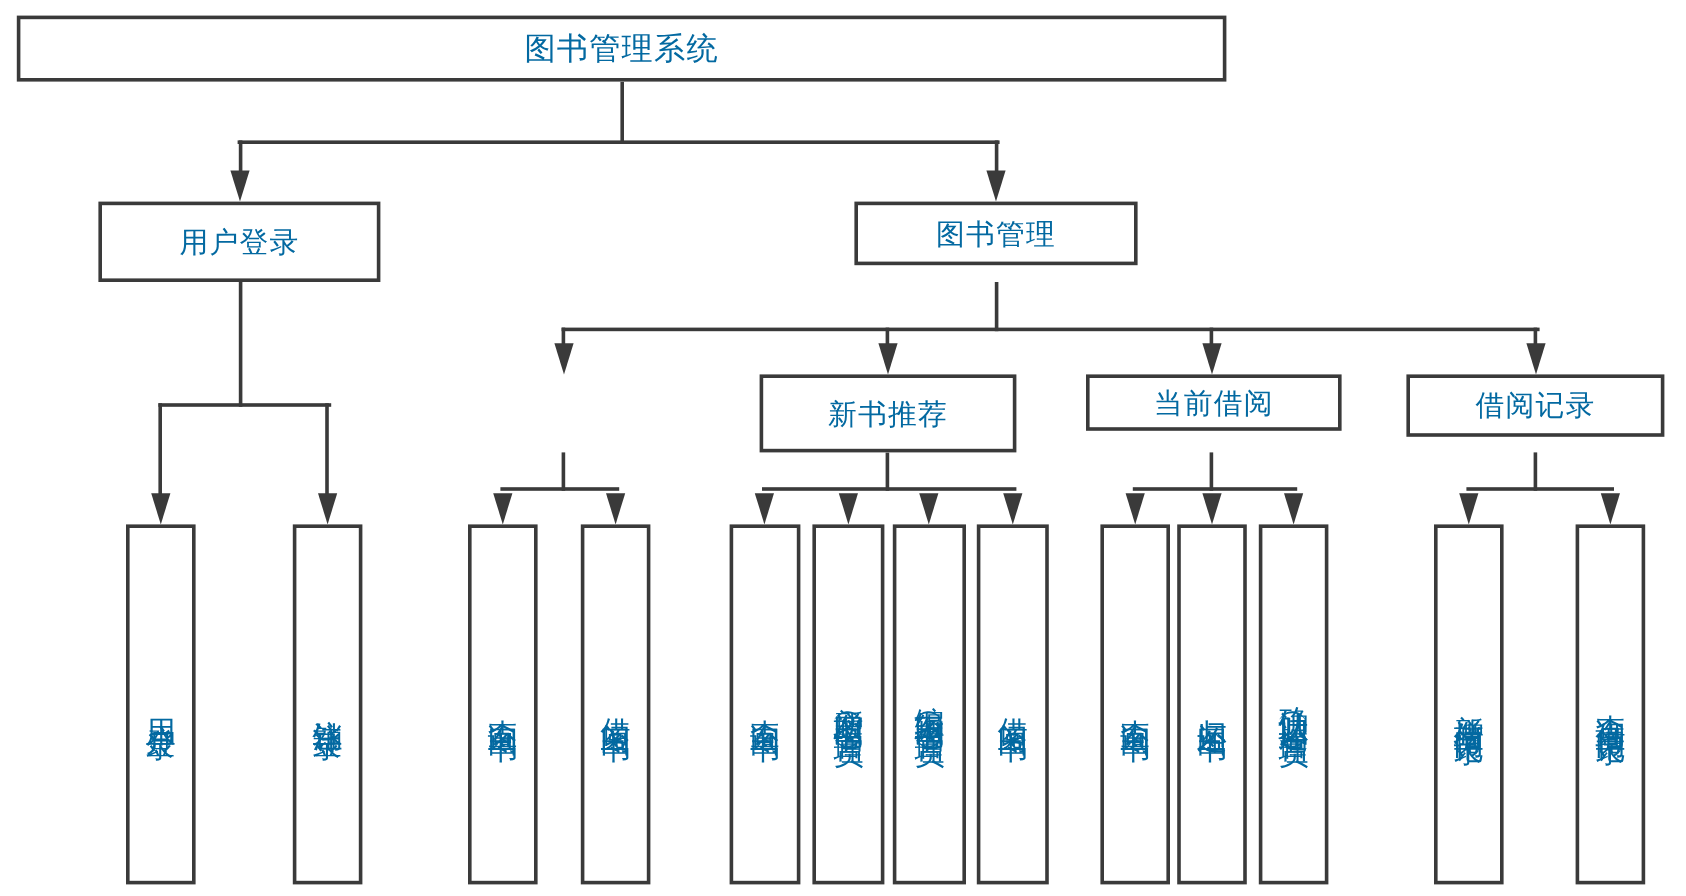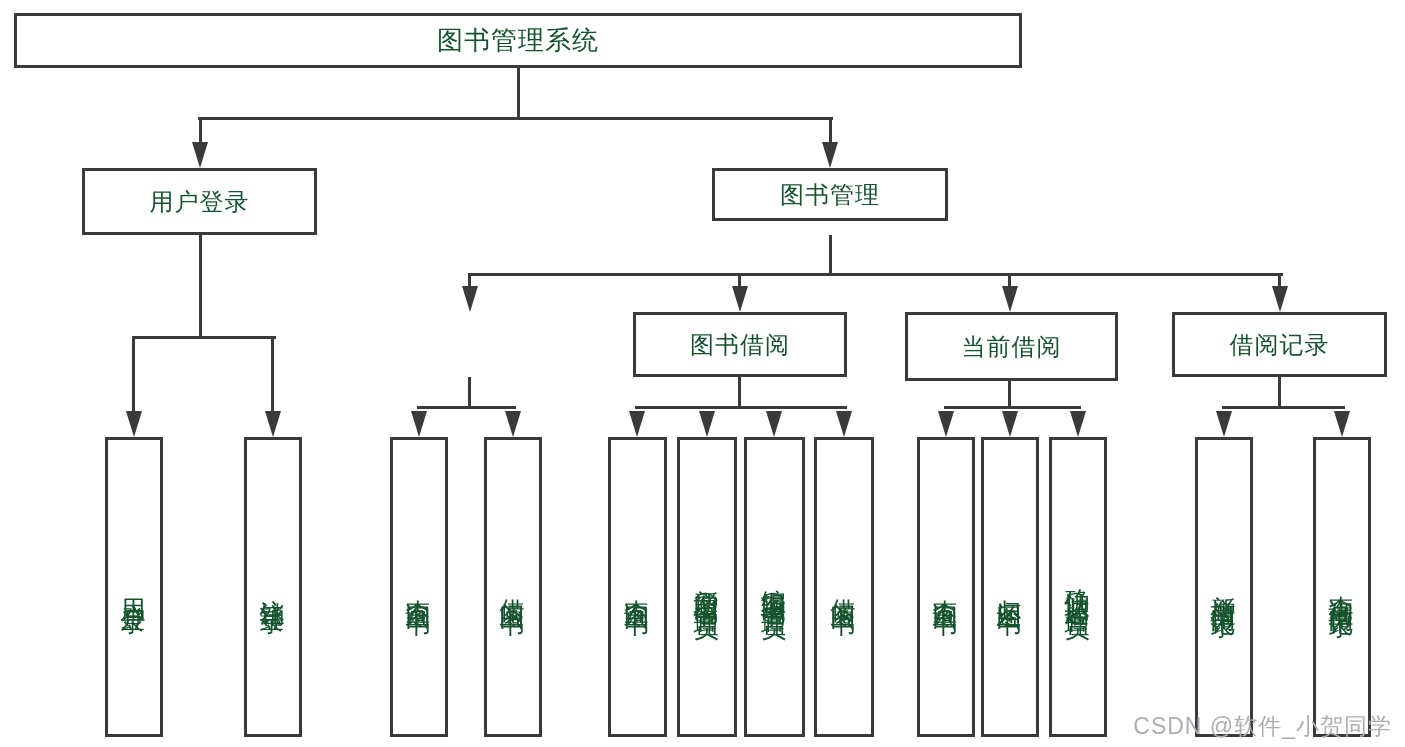--- a/index.html
+++ b/index.html
@@ -4,21 +4,21 @@
 <style>
   * { margin:0; padding:0; box-sizing:border-box; }
   html,body { background:#ffffff; }
   .stage {
     position:relative; width:1405px; height:747px; background:#ffffff;
     font-family:"Liberation Sans","DejaVu Sans",sans-serif; overflow:hidden;
   }
   .box {
     position:absolute; background:#ffffff; border:3px solid #3a3a3a;
     display:flex; align-items:center; justify-content:center;
-    color:#14532d; z-index:2;
+    color:#0369a1; z-index:2;
   }
   .title { font-size:26px; letter-spacing:1px; }
   .hbox  { font-size:24px; letter-spacing:1px; }
   .vbox  {
     writing-mode:vertical-rl; text-orientation:mixed;
     font-size:25px; letter-spacing:4px; padding:8px 0;
   }
   .ln  { position:absolute; background:#3a3a3a; z-index:1; }
   .arw {
     position:absolute; width:0; height:0; z-index:1;
@@ -33,23 +33,23 @@
 </head>
 <body>
 
 <div class="stage">
 
   <div class="box title" style="left:14px;top:13px;width:1008px;height:55px">图书管理系统</div>
 
   <div class="box hbox" style="left:82px;top:168px;width:235px;height:67px">用户登录</div>
   <div class="box hbox" style="left:712px;top:168px;width:236px;height:53px">图书管理</div>
 
-  <div class="box hbox" style="left:633px;top:312px;width:214px;height:65px">图书借阅</div>
-  <div class="box hbox" style="left:905px;top:312px;width:213px;height:69px">当前借阅</div>
-  <div class="box hbox" style="left:1172px;top:312px;width:215px;height:65px">借阅记录</div>
+  <div class="box hbox" style="left:633px;top:312px;width:214px;height:65px">新书推荐</div>
+  <div class="box hbox" style="left:905px;top:312px;width:213px;height:47px">当前借阅</div>
+  <div class="box hbox" style="left:1172px;top:312px;width:215px;height:52px">借阅记录</div>
 
   <div class="box vbox" style="left:105px;top:437px;width:58px;height:300px">用户登录</div>
   <div class="box vbox" style="left:244px;top:437px;width:58px;height:300px">注销登录</div>
 
   <div class="box vbox" style="left:390px;top:437px;width:58px;height:300px">查询图书</div>
   <div class="box vbox" style="left:484px;top:437px;width:58px;height:300px">借阅图书</div>
 
   <div class="box vbox" style="left:608px;top:437px;width:59px;height:300px">查询图书</div>
   <div class="box vbox" style="left:677px;top:437px;width:60px;height:300px">新增图书（管理员）</div>
   <div class="box vbox" style="left:744px;top:437px;width:61px;height:300px">编辑图书（管理员）</div>
@@ -117,15 +117,14 @@
     <div class="arw" style="left:1070px;top:411px"></div>
   </div>
 
   <div>
     <div class="ln" style="left:1278px;top:377px;width:3px;height:32px"></div>
     <div class="ln" style="left:1222px;top:406px;width:123px;height:3px"></div>
     <div class="arw" style="left:1216px;top:411px"></div>
     <div class="arw" style="left:1334px;top:411px"></div>
   </div>
 
-  <div class="watermark">CSDN @软件_小贺同学</div>
 
 </div>
 
 </body></html>

